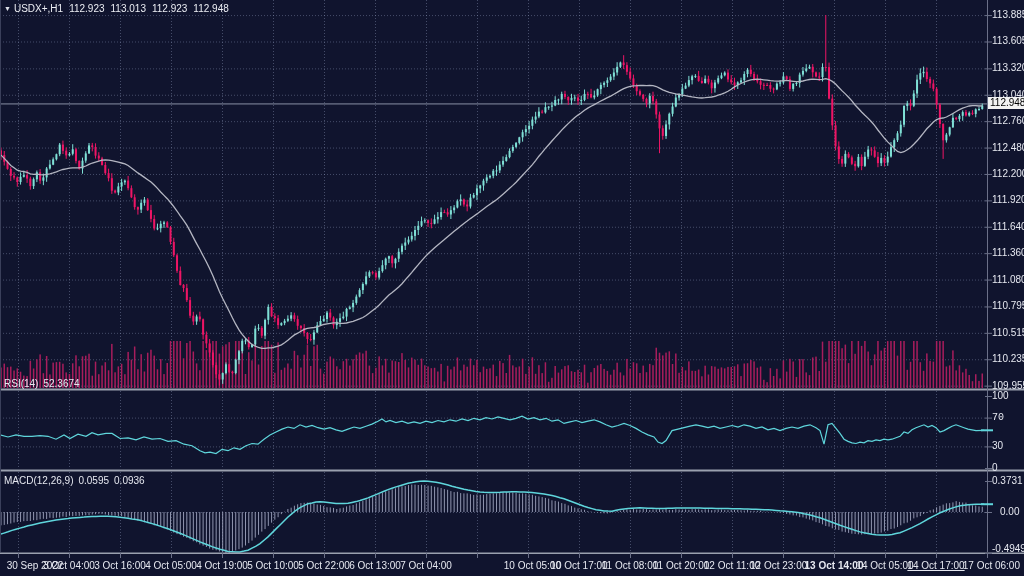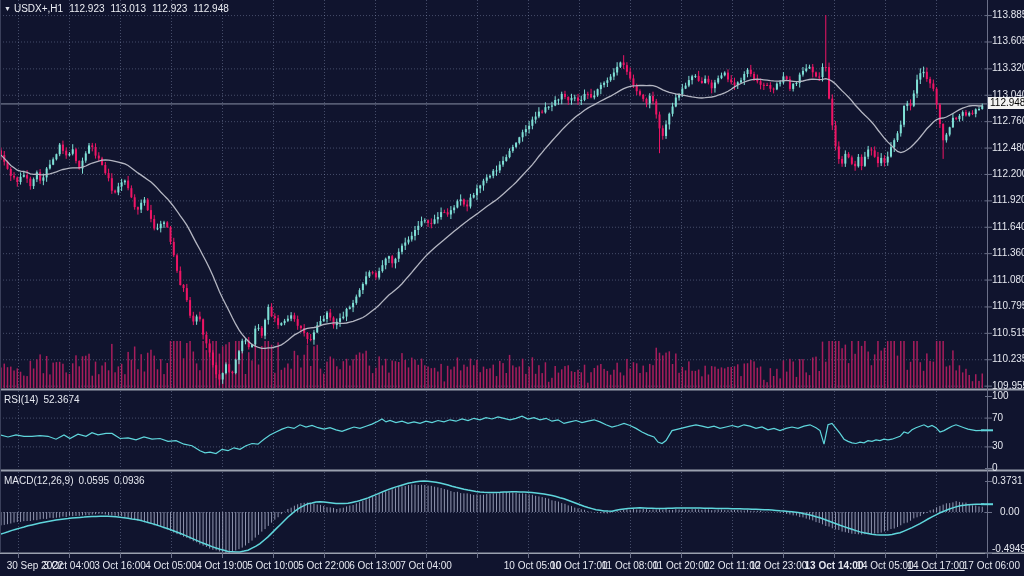--- a/index.html
+++ b/index.html
@@ -1381,21 +1381,21 @@
         <line x1="987.5" y1="553" x2="987.5" y2="558" stroke="#6b7088"></line>
         <line x1="981" y1="430.295472" x2="993" y2="430.295472" stroke="#5fd6dc" stroke-width="2"></line>
         <line x1="981" y1="504.2229965156794" x2="993" y2="504.2229965156794" stroke="#5fd6dc" stroke-width="2"></line>
       </g>
     </svg>
 
   <div id="symbol-info">
     <span class="tri">▼</span><span>USDX+,H1</span><span class="v">112.923</span><span class="v">113.013</span><span class="v">112.923</span><span class="v">112.948</span>
   </div>
 
-  <div class="ind-label" style="left:4px;top:394px;">
+  <div class="ind-label" style="left:4px;top:378px;">
     <span>RSI(14)</span><span class="v">52.3674</span>
   </div>
 
   <div class="ind-label" style="left:4px;top:475px;">
     <span>MACD(12,26,9)</span><span class="v">0.0595</span><span class="v">0.0936</span>
   </div>
 
   <div id="price-axis">
       <div class="lbl" style="left: 5px; top: 9px;">113.885</div>
       <div class="lbl" style="left: 5px; top: 35px;">113.605</div>
@@ -1408,21 +1408,21 @@
       <div class="lbl" style="left: 5px; top: 221px;">111.640</div>
       <div class="lbl" style="left: 5px; top: 247px;">111.360</div>
       <div class="lbl" style="left: 5px; top: 274px;">111.080</div>
       <div class="lbl" style="left: 5px; top: 300px;">110.795</div>
       <div class="lbl" style="left: 5px; top: 327px;">110.515</div>
       <div class="lbl" style="left: 5px; top: 353px;">110.235</div>
       <div class="lbl" style="left: 5px; top: 380px;">109.955</div>
     </div>
   <div id="rsi-axis">
       <div class="lbl" style="left: 992px; top: 390px;">100</div>
-      <div class="lbl" style="left: 992px; top: 412px;">70</div>
+      <div class="lbl" style="left: 992px; top: 412px; font-family: Liberation Mono, monospace;">70</div>
       <div class="lbl" style="left: 992px; top: 440px;">30</div>
       <div class="lbl" style="left: 992px; top: 462px;">0</div>
     </div>
   <div id="macd-axis">
       <div class="lbl" style="left: 992px; top: 475px;">0.3731</div>
       <div class="lbl" style="left: 992px; top: 506px; padding-left: 8px;">0.00</div>
       <div class="lbl" style="left: 992px; top: 543px;">-0.4949</div>
     </div>
   <div id="time-axis">
       <div class="lbl" style="left: 2px; width: 66px; text-align: center; top: 6px;">30 Sep 2022</div>

